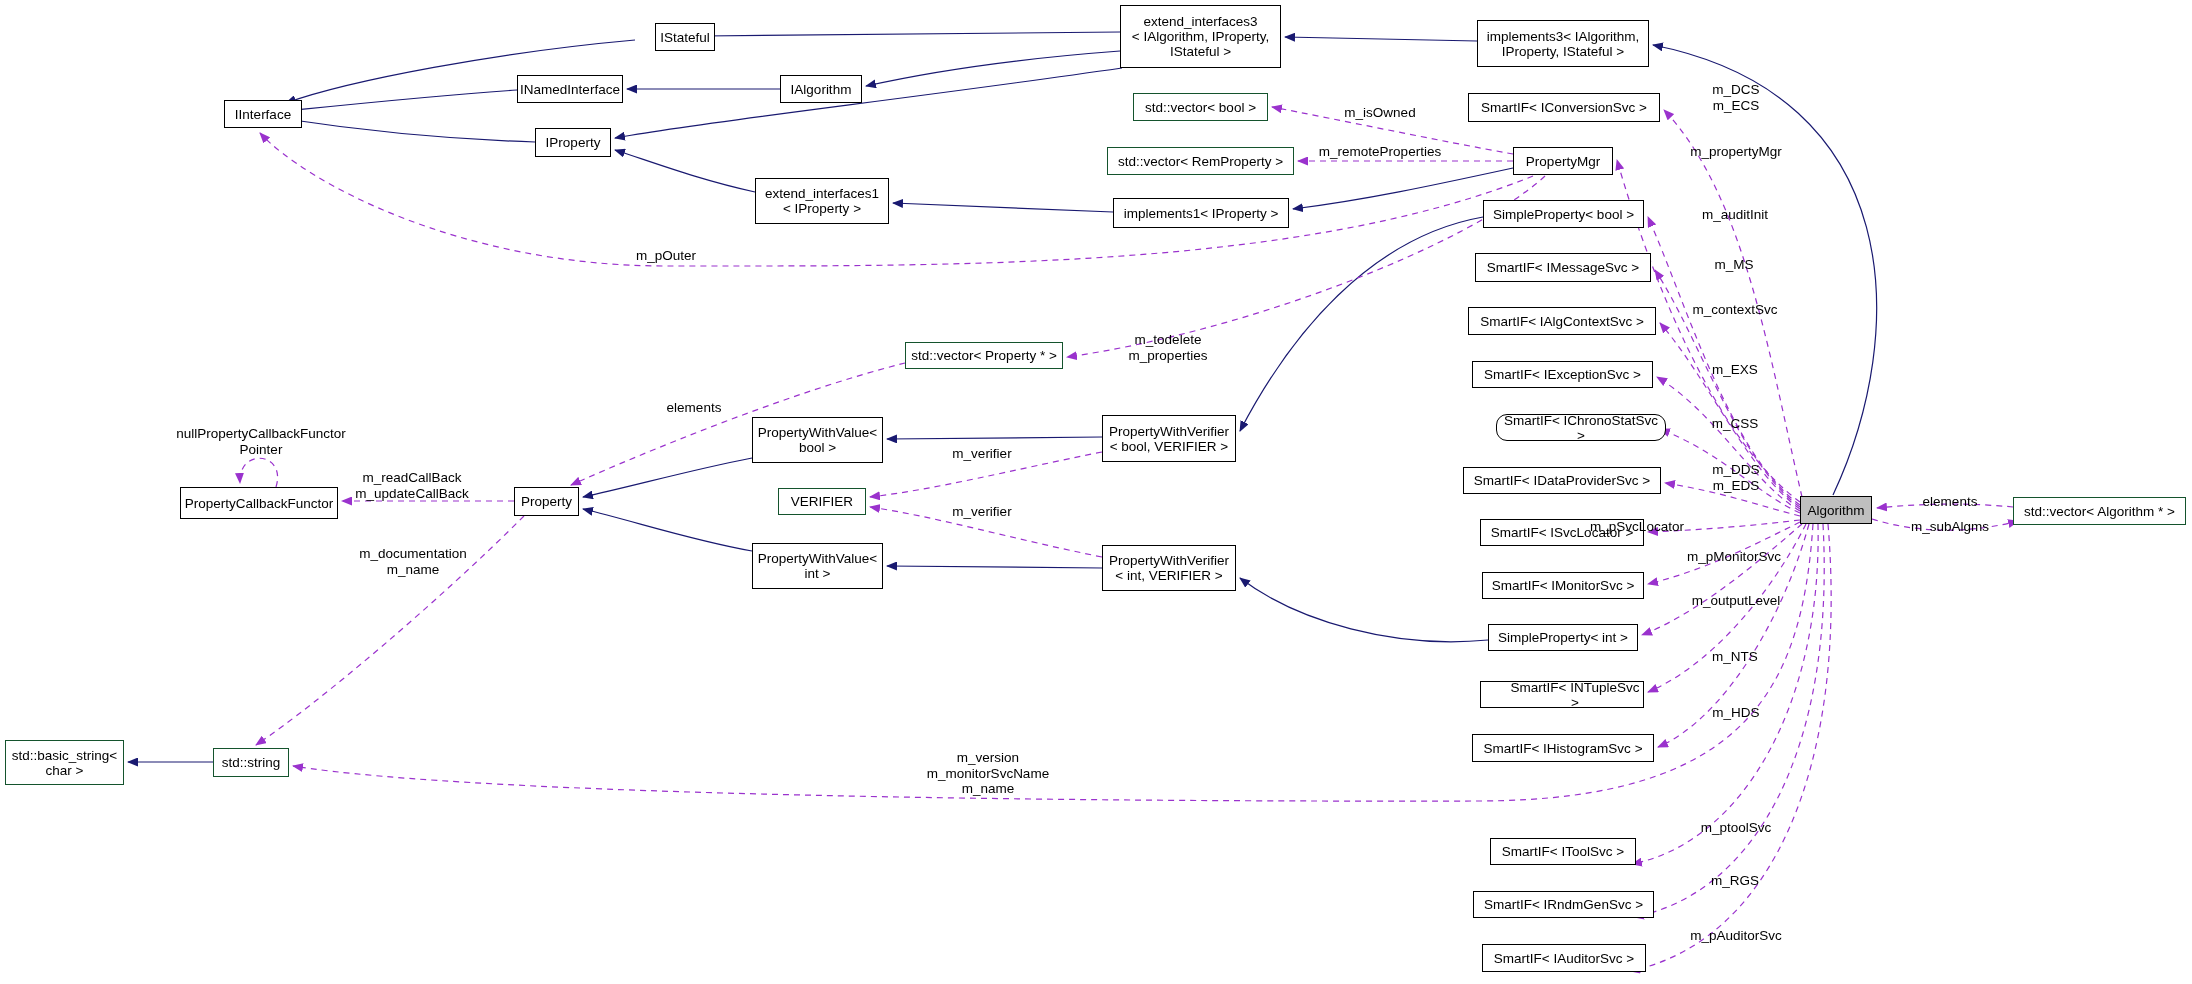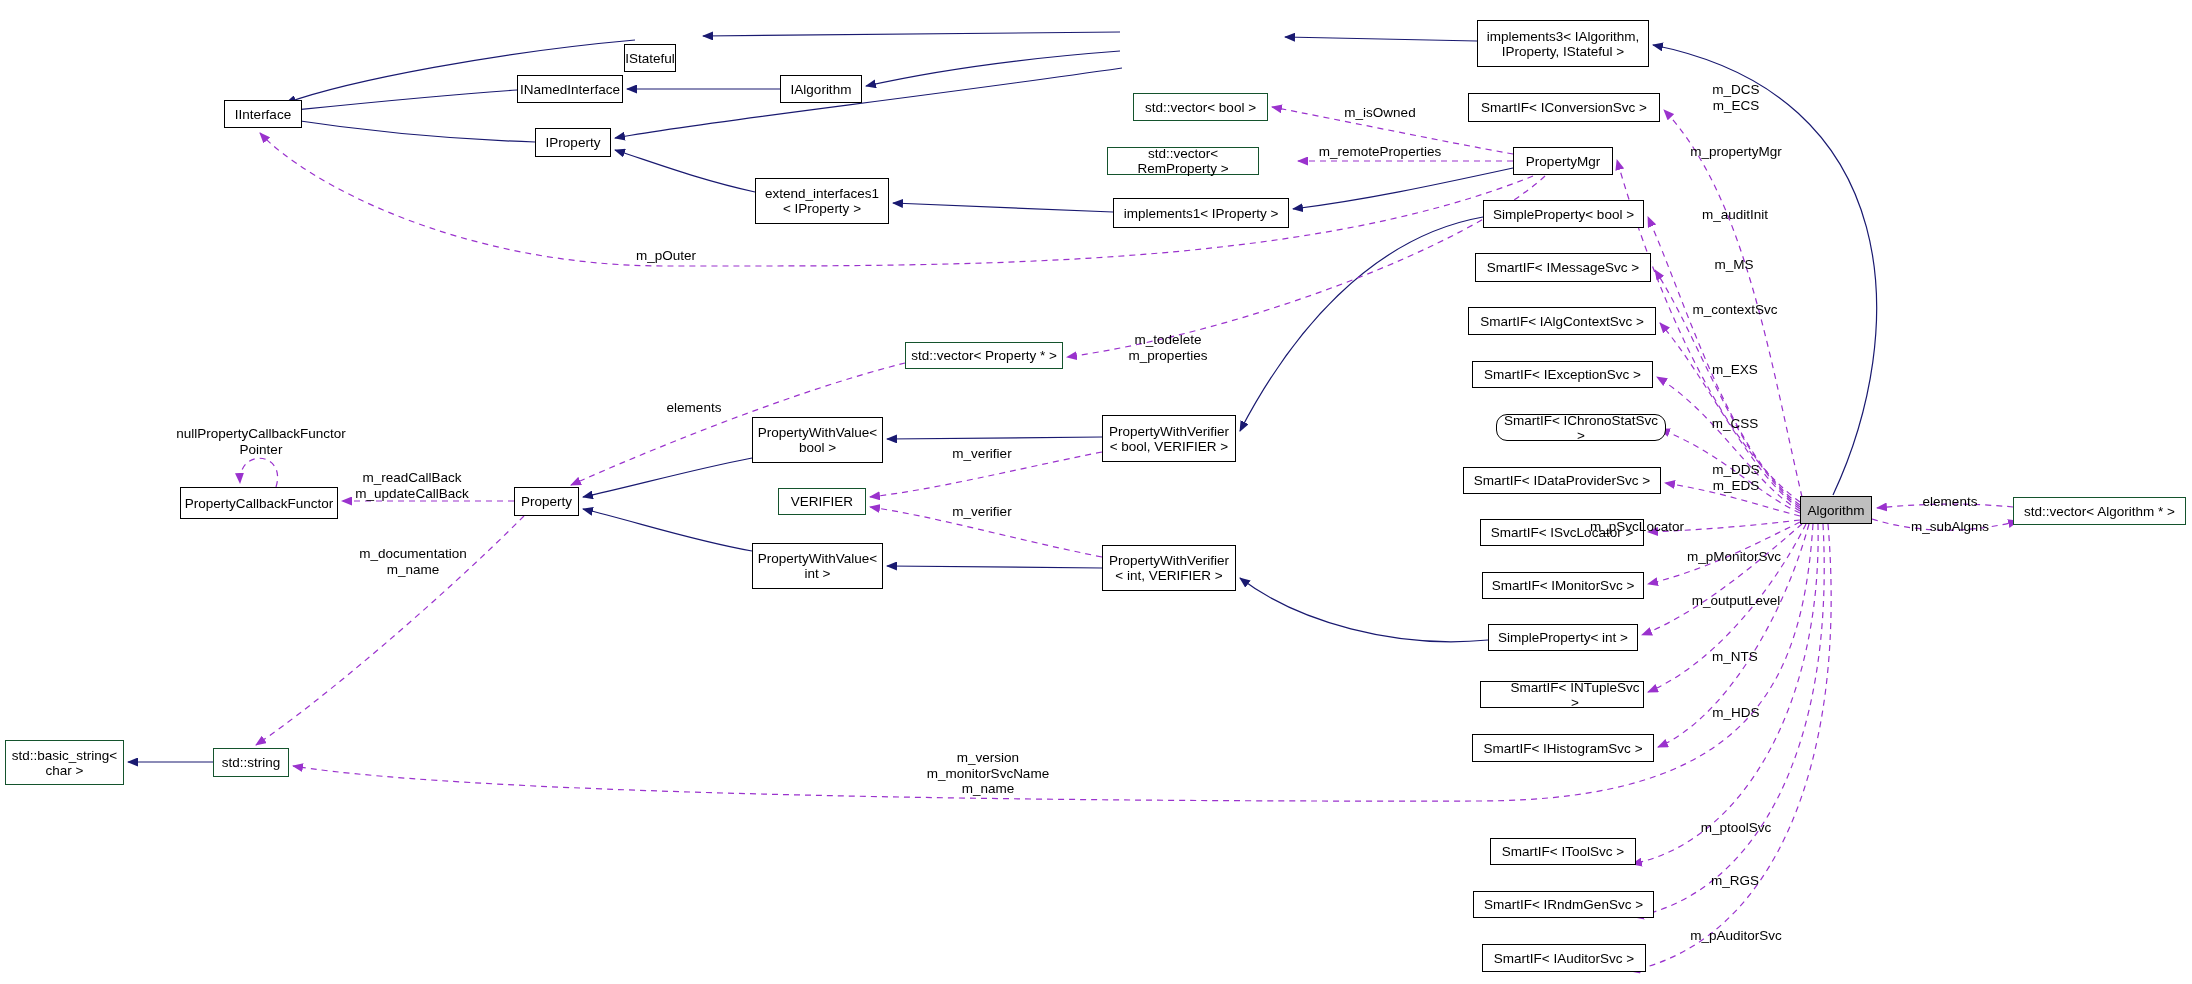--- a/index.html
+++ b/index.html
@@ -79,31 +79,34 @@
       <path class="use" marker-end="url(#mu)" d="M 1872,519 C 1920,534 1972,533 2018,521"></path>
       <path class="use" marker-end="url(#mu)" d="M 2013,507 C 1972,503 1925,503 1877,508"></path>
       <path class="use" marker-end="url(#mu)" d="M 905,363 C 790,392 645,452 571,485"></path>
       <path class="use" marker-end="url(#mu)" d="M 1102,452 C 1012,470 938,489 870,497"></path>
       <path class="use" marker-end="url(#mu)" d="M 1102,557 C 1012,539 938,517 870,507"></path>
       <path class="use" marker-end="url(#mu)" d="M 514,501 L 342,501"></path>
       <path class="use" marker-end="url(#mu)" d="M 524,516 C 440,600 320,702 256,745"></path>
       <path class="use" marker-end="url(#mu)" d="M 276,487 C 287,452 238,447 240,483"></path>
     </svg>
     <div class="node" style="left: 224px; top: 100px; width: 78px; height: 28px;">IInterface</div>
-    <div class="node" style="left: 624px; top: 23px; width: 52px; height: 28px; margin-top: 21px;">IStateful</div>
+    <div class="node" style="left: 655px; top: 23px; width: 60px; height: 28px;">IStateful</div>
     <div class="node" style="left: 517px; top: 75px; width: 106px; height: 28px;">INamedInterface</div>
     <div class="node" style="left: 780px; top: 75px; width: 82px; height: 28px;">IAlgorithm</div>
     <div class="node" style="left: 535px; top: 128px; width: 76px; height: 29px;">IProperty</div>
     <div class="node" style="left: 755px; top: 178px; width: 134px; height: 46px;">extend_interfaces1
 &lt; IProperty &gt;</div>
     <div class="node" style="left: 1113px; top: 198px; width: 176px; height: 30px;">implements1&lt; IProperty &gt;</div>
+    <div class="node" style="left: 1120px; top: 5px; width: 161px; height: 63px;">extend_interfaces3
+&lt; IAlgorithm, IProperty,
+IStateful &gt;</div>
     <div class="node" style="left: 1477px; top: 20px; width: 172px; height: 47px;">implements3&lt; IAlgorithm,
 IProperty, IStateful &gt;</div>
     <div class="node external" style="left: 1133px; top: 93px; width: 135px; height: 28px;">std::vector&lt; bool &gt;</div>
-    <div class="node external" style="left: 1107px; top: 147px; width: 152px; height: 28px;">std::vector&lt; RemProperty &gt;</div>
+    <div class="node external" style="left: 1107px; top: 147px; width: 187px; height: 28px;">std::vector&lt; RemProperty &gt;</div>
     <div class="node" style="left: 1513px; top: 147px; width: 100px; height: 28px;">PropertyMgr</div>
     <div class="node" style="left: 1468px; top: 93px; width: 192px; height: 29px;">SmartIF&lt; IConversionSvc &gt;</div>
     <div class="node" style="left: 1483px; top: 200px; width: 161px; height: 28px;">SimpleProperty&lt; bool &gt;</div>
     <div class="node" style="left: 1475px; top: 253px; width: 176px; height: 29px;">SmartIF&lt; IMessageSvc &gt;</div>
     <div class="node" style="left: 1468px; top: 307px; width: 188px; height: 28px;">SmartIF&lt; IAlgContextSvc &gt;</div>
     <div class="node" style="left: 1472px; top: 361px; width: 181px; height: 27px;">SmartIF&lt; IExceptionSvc &gt;</div>
     <div class="node" style="left: 1496px; top: 414px; width: 170px; height: 27px; border-radius: 11px;">SmartIF&lt; IChronoStatSvc &gt;</div>
     <div class="node" style="left: 1463px; top: 467px; width: 198px; height: 27px;">SmartIF&lt; IDataProviderSvc &gt;</div>
     <div class="node main" style="left: 1800px; top: 496px; width: 72px; height: 28px;">Algorithm</div>
     <div class="node" style="left: 1480px; top: 519px; width: 164px; height: 27px;">SmartIF&lt; ISvcLocator &gt;</div>

